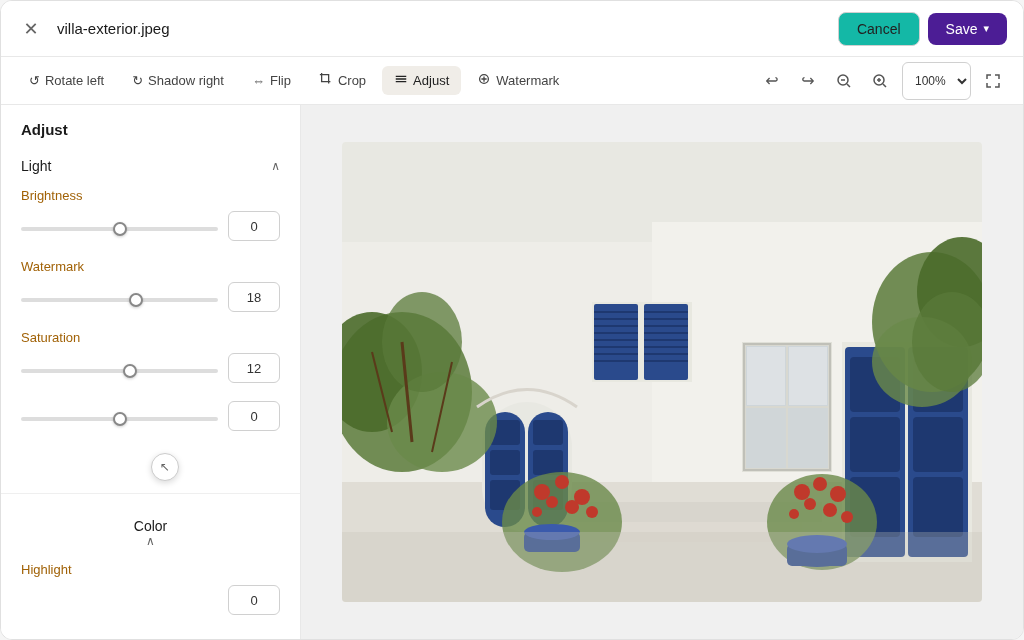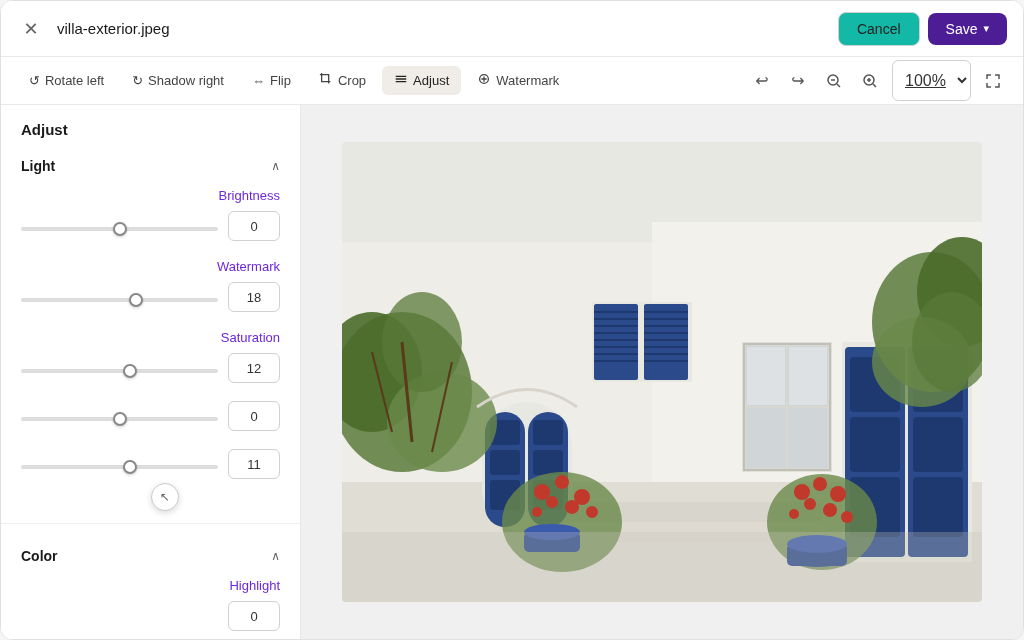--- a/index.html
+++ b/index.html
@@ -132,25 +132,24 @@
       align-items: center;
       justify-content: center;
       color: #555;
       font-size: 16px;
       border-radius: 4px;
     }
     .zoom-select {
       padding: 10px 8px;
       border: 1px solid #d0d0d0;
       border-radius: 6px;
-      font-size: 16px;
+      font-size: 12px;
       background: #fff;
       cursor: pointer;
       color: #333;
-      text-decoration: underline;
     }
 
     
     .main-layout {
       display: flex;
       flex: 1;
       overflow: hidden;
     }
 
     
@@ -170,35 +169,34 @@
     }
     .section-header {
       display: flex;
       align-items: center;
       justify-content: space-between;
       padding: 4px 20px 10px;
       cursor: pointer;
     }
     .section-title {
       font-size: 14px;
-      font-weight: 700;
+      font-weight: 400;
       color: #1a1a1a;
     }
     .chevron-icon {
       font-size: 12px;
       color: #666;
     }
     .slider-row {
       padding: 4px 20px 14px;
     }
     .slider-label {
       font-size: 13px;
-      color: #6d28d9;
+      color: #a16207;
       margin-bottom: 8px;
-      text-align: right;
     }
     .slider-control {
       display: flex;
       align-items: center;
       gap: 10px;
     }
     .slider-input-box {
       width: 52px;
       height: 30px;
       border: 1px solid #d0d0d0;
@@ -388,35 +386,29 @@
       <div class="slider-row">
         <div class="slider-control">
           <div style="flex:1; position:relative;">
             <input type="range" min="-100" max="100" value="0" style="width: 100%;">
           </div>
           <input type="text" class="slider-input-box" value="0" style="">
         </div>
       </div>
 
       <div class="slider-row">
-        <div class="slider-control">
-          <div style="flex:1; position:relative;">
-            <input type="range" min="-100" max="100" value="11" style="width: 100%;">
-          </div>
-          <input type="text" class="slider-input-box" value="11" style="">
-        </div>
 
         <div style="position:relative; height:22px; margin-top:4px;">
           <div style="position:absolute; left: calc(55.5% - 14px); top:0; width:28px; height:28px; background:white; border:1px solid #ccc; border-radius:50%; display:flex; align-items:center; justify-content:center; box-shadow:0 2px 6px rgba(0,0,0,0.15); font-size:12px; color:#666;">↖</div>
         </div>
       </div>
 
       <div class="divider"></div>
 
-      <div class="section-header" style="margin-top:20px;">
+      <div class="section-header" style="margin-top:20px;flex-direction:column;">
         <span class="section-title">Color</span>
         <span class="chevron-icon">∧</span>
       </div>
 
       <div class="slider-row">
         <div class="slider-label">Highlight</div>
         <div class="slider-control">
           <div style="flex:1; position:relative;">
             
           </div>

